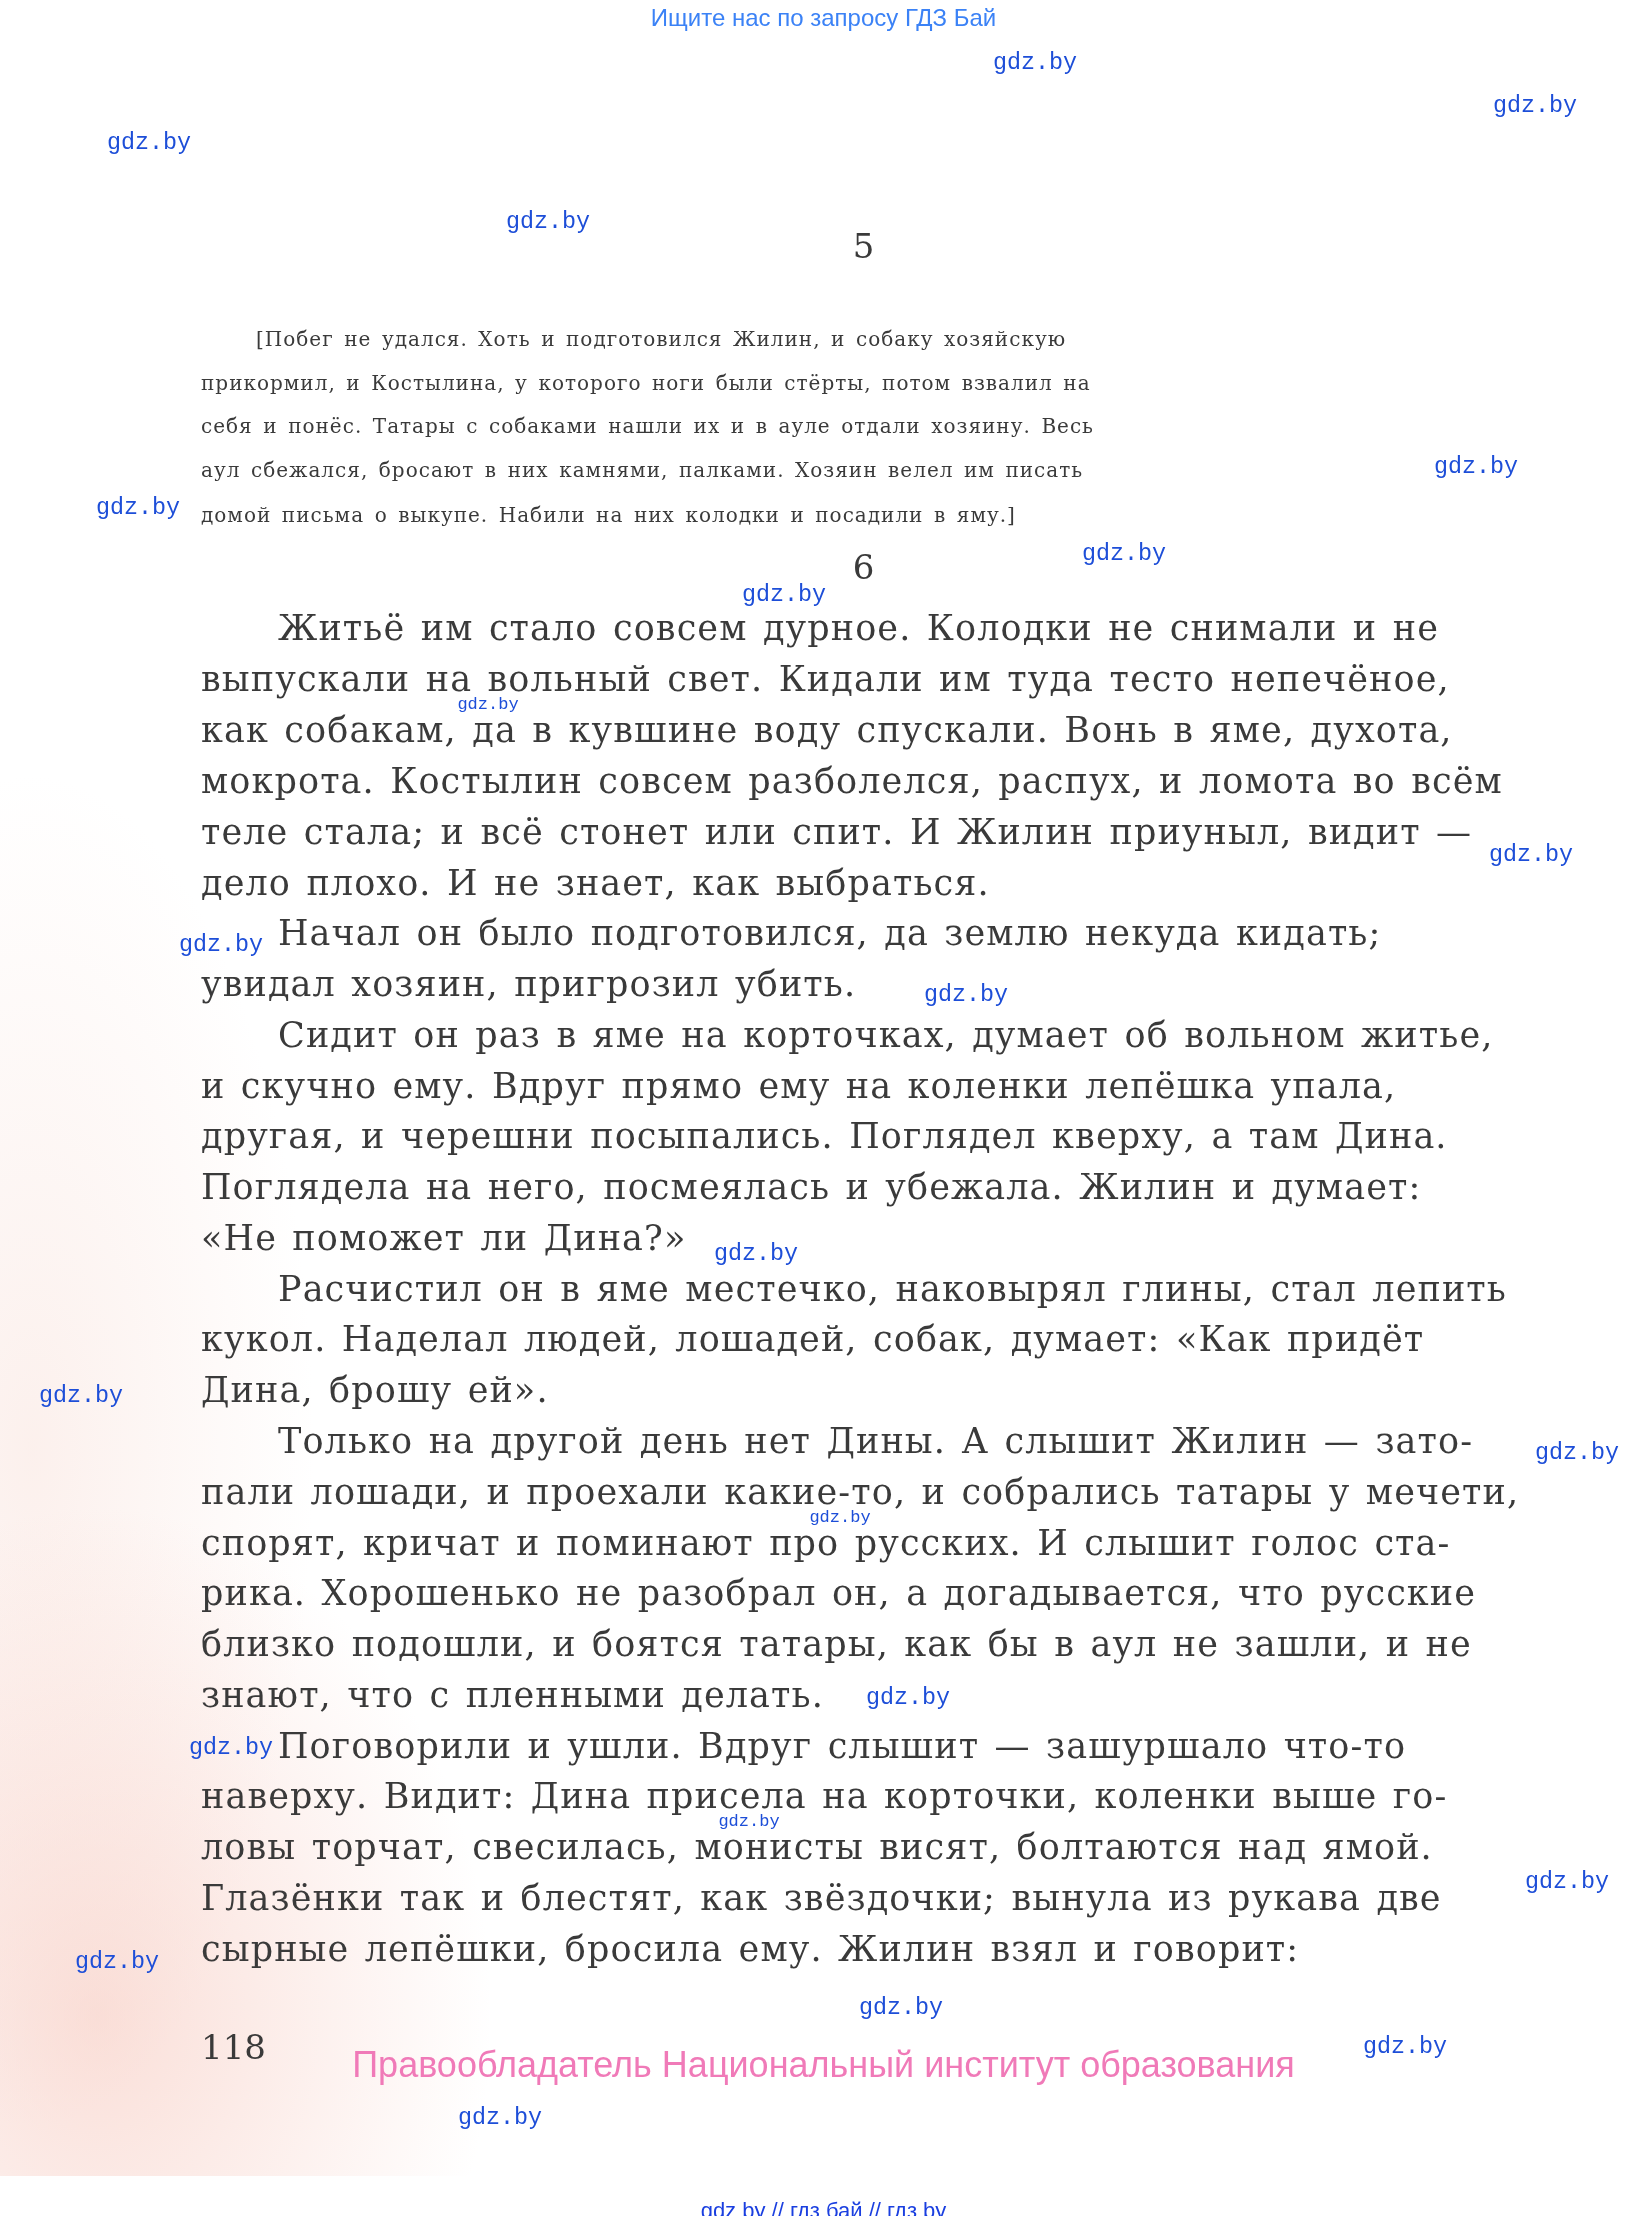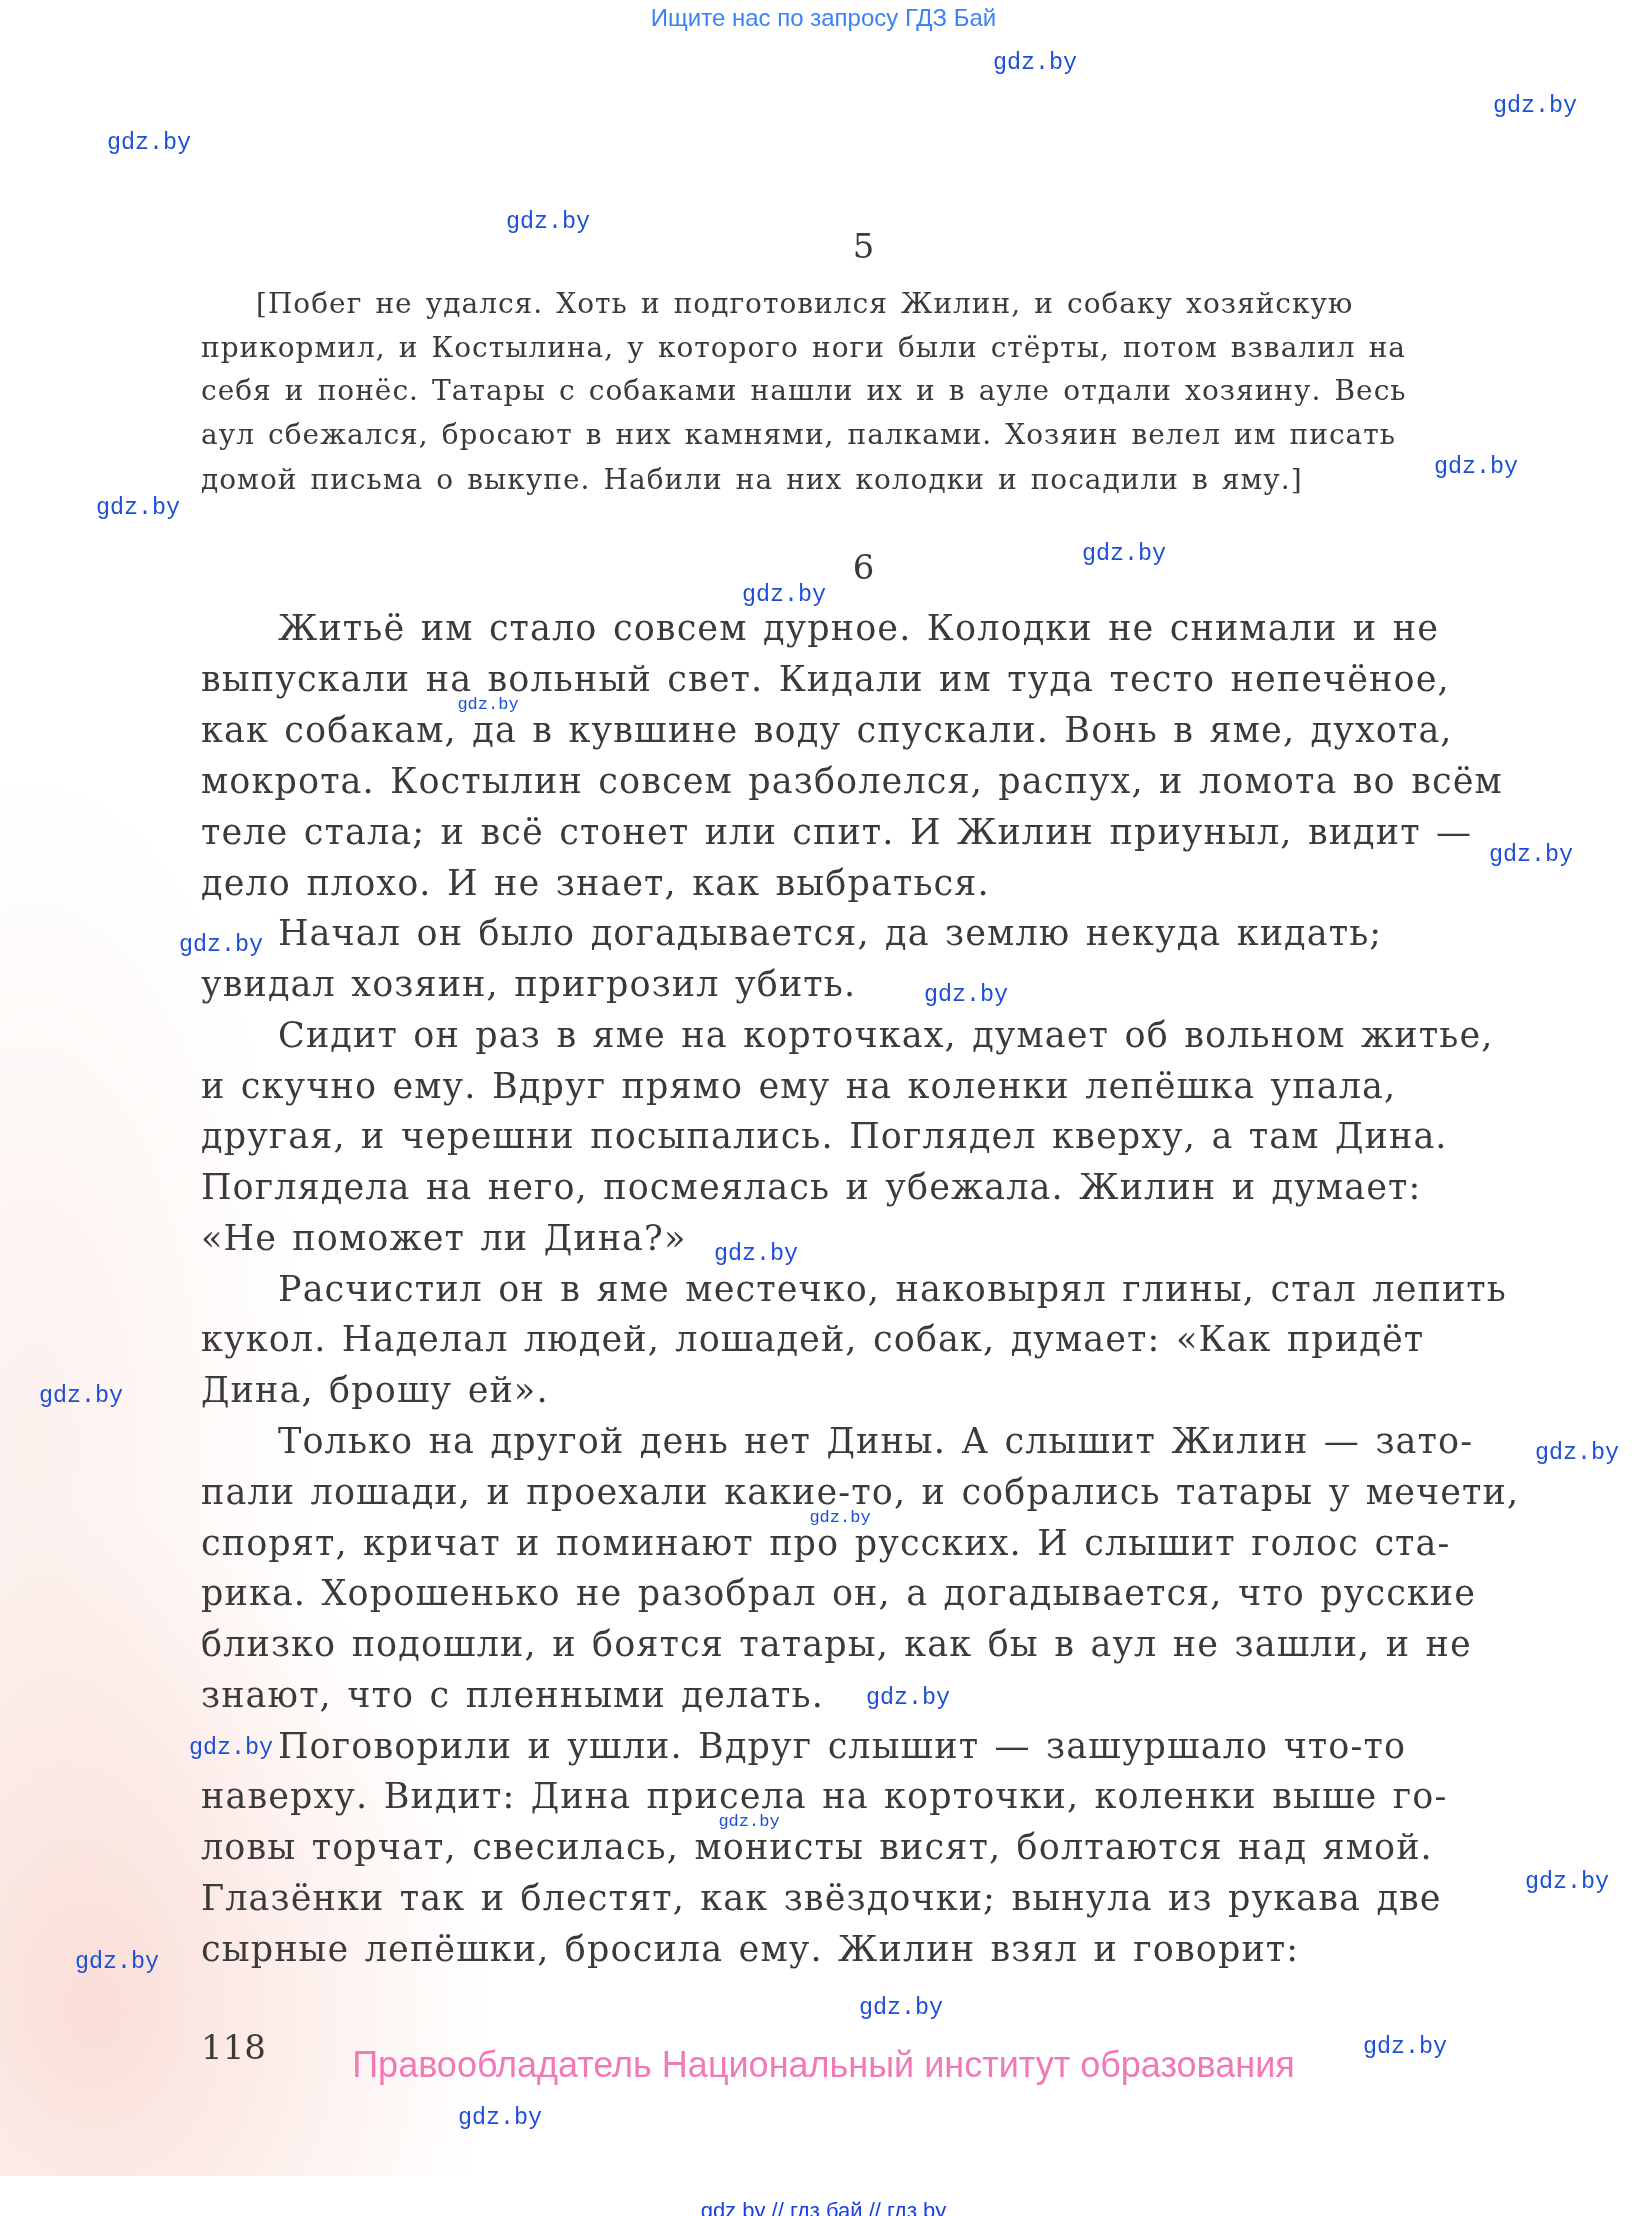--- a/index.html
+++ b/index.html
@@ -27,21 +27,21 @@
   .section-num {
     left: 0; width: 1727px; text-align: center;
     font-family: "DejaVu Serif", serif; font-size: 34px; color: #3a3a3a;
     transform: translateY(-50%);
   }
   .line {
     font-family: "DejaVu Serif", serif; color: #3a3a3a;
     left: 201px; width: 1323px;
     transform: translateY(-50%);
   }
-  .s5 .line { font-size: 28px; letter-spacing: 1px; word-spacing: 3.2px; }
+  .s5 .line { font-size: 20px; letter-spacing: 1px; word-spacing: 3.2px; margin-top: 36px; }
   .s6 .line { font-size: 35px; letter-spacing: 1.1px; word-spacing: 3.2px; }
   .line.indent { left: 278px; width: 1247px; }
   .line.indent5 { left: 256px; width: 1269px; }
   .page-number {
     left: 201px; font-family: "DejaVu Serif", serif; font-size: 34px; color: #3a3a3a;
     transform: translateY(-50%);
     margin-top: 37px;
   }
   .rights {
     left: 0; width: 1647px; text-align: center;
@@ -96,21 +96,21 @@
 </div>
 
 <div class="s6">
   <div class="abs section-num" style="top:567px">6</div>
   <div class="abs line indent" style="top:628px">Житьё им стало совсем дурное. Колодки не снимали и не</div>
   <div class="abs line" style="top:679px">выпускали на вольный свет. Кидали им туда тесто непечёное,</div>
   <div class="abs line" style="top:730px">как собакам, да в кувшине воду спускали. Вонь в яме, духота,</div>
   <div class="abs line" style="top:781px">мокрота. Костылин совсем разболелся, распух, и ломота во всём</div>
   <div class="abs line" style="top:832px">теле стала; и всё стонет или спит. И Жилин приуныл, видит —</div>
   <div class="abs line" style="top:883px">дело плохо. И не знает, как выбраться.</div>
-  <div class="abs line indent" style="top:933px">Начал он было догадывается, да землю некуда кидать;</div>
+  <div class="abs line indent" style="top:933px">Начал он было подготовился, да землю некуда кидать;</div>
   <div class="abs line" style="top:984px">увидал хозяин, пригрозил убить.</div>
   <div class="abs line indent" style="top:1035px">Сидит он раз в яме на корточках, думает об вольном житье,</div>
   <div class="abs line" style="top:1086px">и скучно ему. Вдруг прямо ему на коленки лепёшка упала,</div>
   <div class="abs line" style="top:1136px">другая, и черешни посыпались. Поглядел кверху, а там Дина.</div>
   <div class="abs line" style="top:1187px">Поглядела на него, посмеялась и убежала. Жилин и думает:</div>
   <div class="abs line" style="top:1238px">«Не поможет ли Дина?»</div>
   <div class="abs line indent" style="top:1289px">Расчистил он в яме местечко, наковырял глины, стал лепить</div>
   <div class="abs line" style="top:1339px">кукол. Наделал людей, лошадей, собак, думает: «Как придёт</div>
   <div class="abs line" style="top:1390px">Дина, брошу ей».</div>
   <div class="abs line indent" style="top:1441px">Только на другой день нет Дины. А слышит Жилин — зато-</div>

